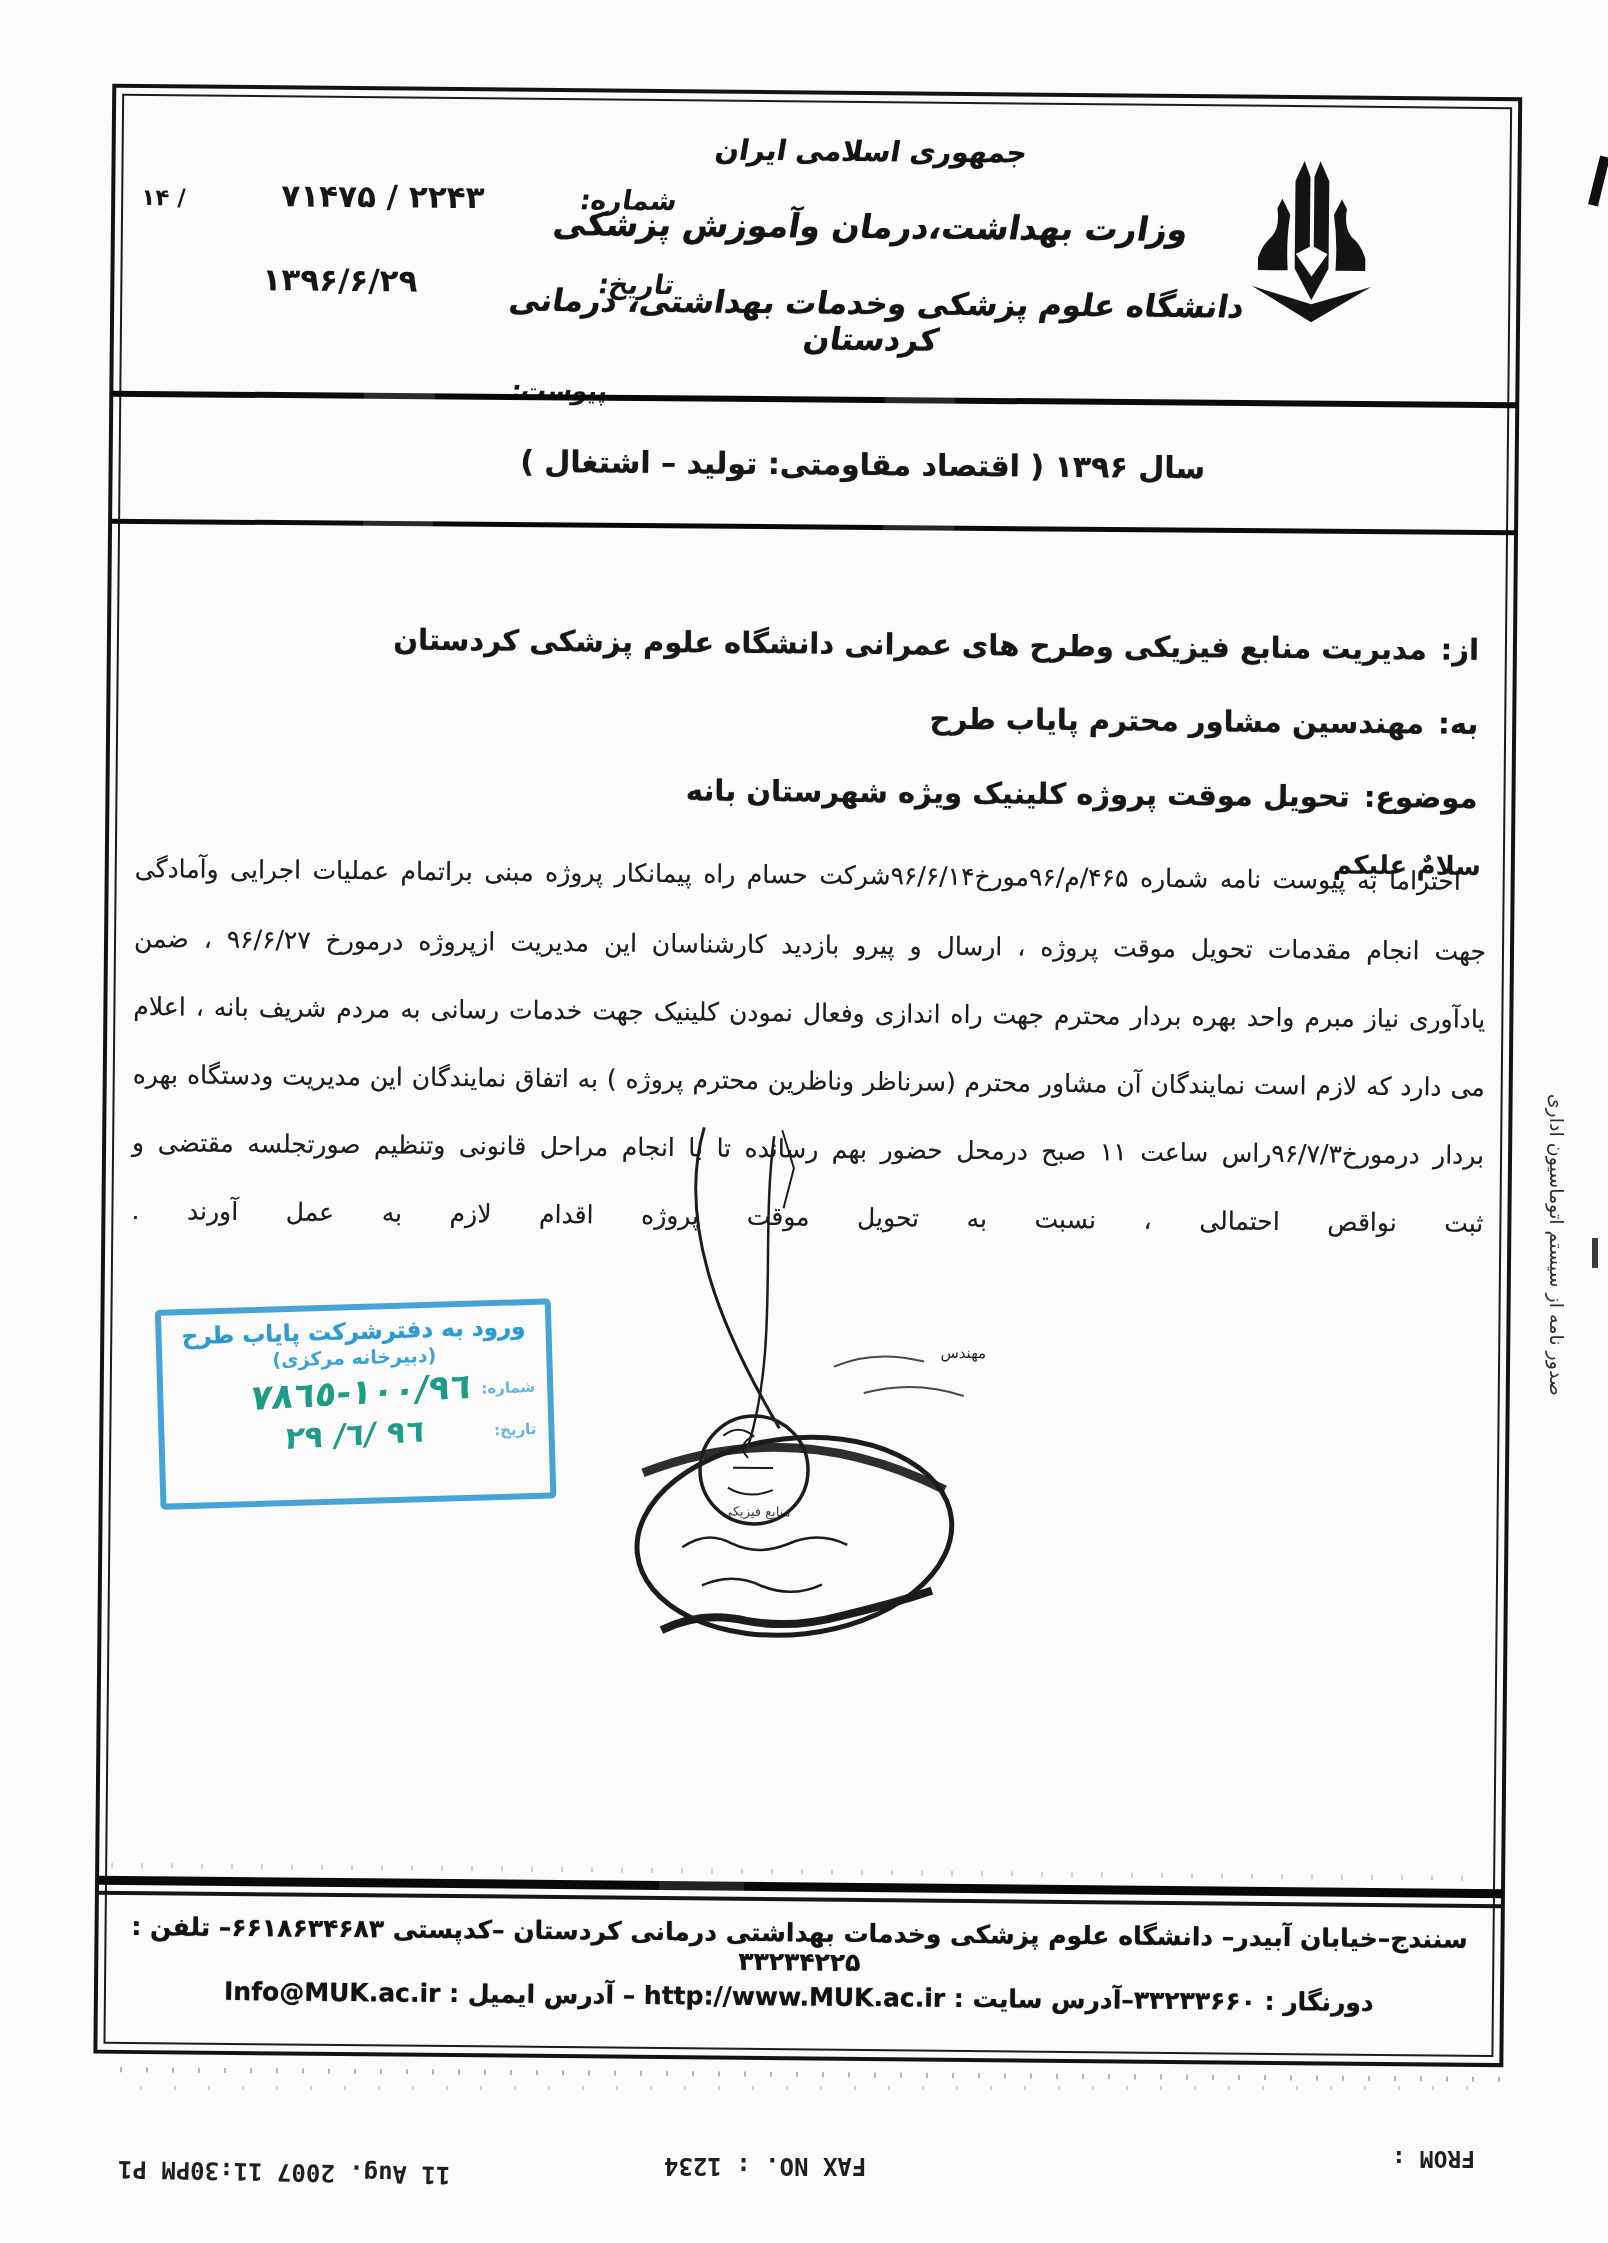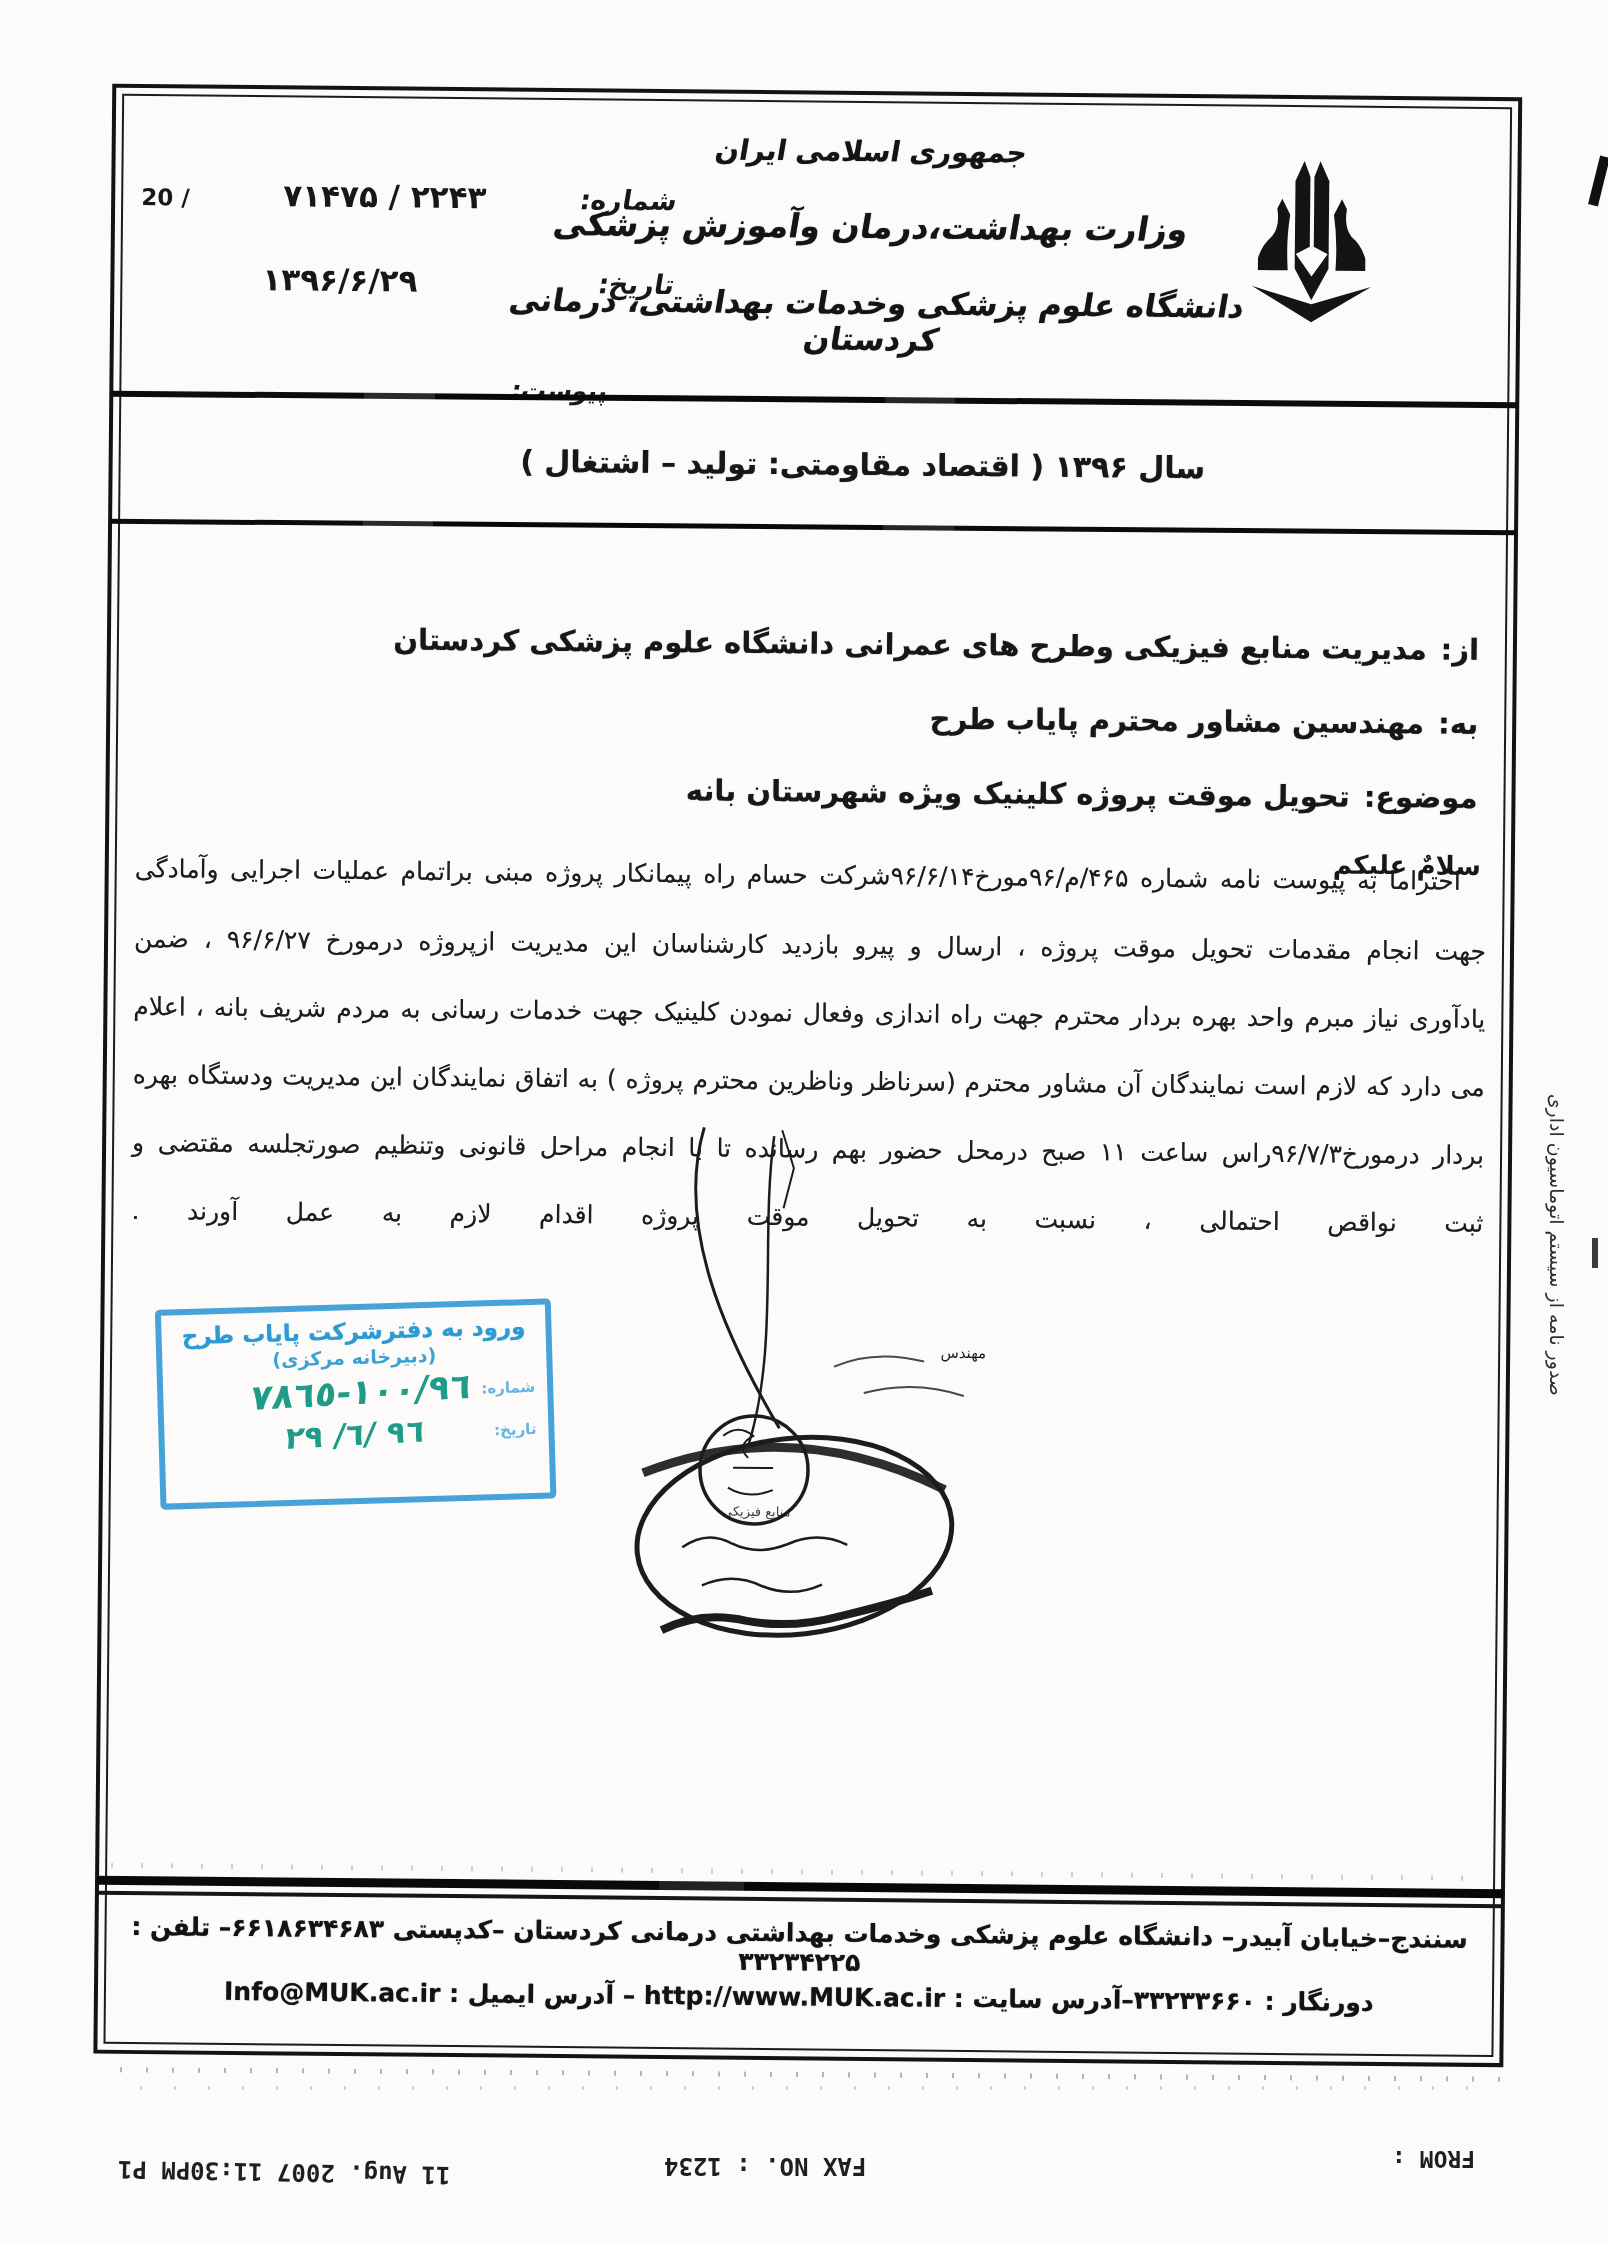--- a/index.html
+++ b/index.html
@@ -117,21 +117,21 @@
   <div class="frame">
     <div class="frame-inner ni"></div>
 
     <div class="abs lh lh1"><span class="callig">جمهوری اسلامی ایران</span></div>
     <div class="abs lh lh2"><span class="callig">وزارت بهداشت،درمان وآموزش پزشکی</span></div>
     <div class="abs lh lh3"><span class="callig">دانشگاه علوم پزشکی وخدمات بهداشتی، درمانی کردستان</span></div>
 
     <div class="abs numrow">
       <span class="hdrlbl callig">شماره:</span>
       <span class="hdrval ltr">۷۱۴۷۵ / ۲۲۴۳</span>
-      <span class="suffix ltr">20 /</span>
+      <span class="suffix ltr">۱۴ /</span>
     </div>
     <div class="abs daterow">
       <span class="hdrlbl callig">تاریخ:</span>
       <span class="hdrval ltr">۱۳۹۶/۶/۲۹</span>
     </div>
     <div class="abs attach callig">پیوست:</div>
 
     <svg class="abs logo" viewBox="0 0 140 175">
       <g fill="#141414" stroke="none">
         <path d="M53,106 L53,32 L62,12 L68,28 L68,98 Z"></path>

